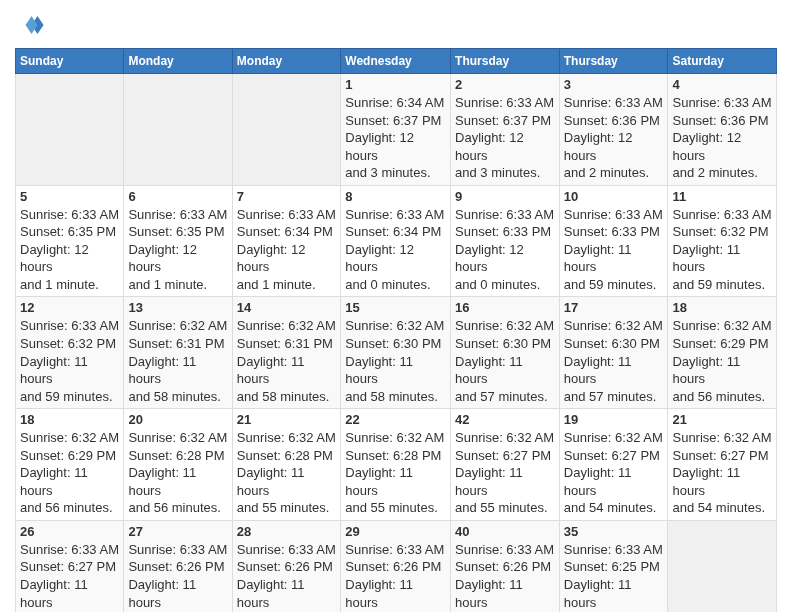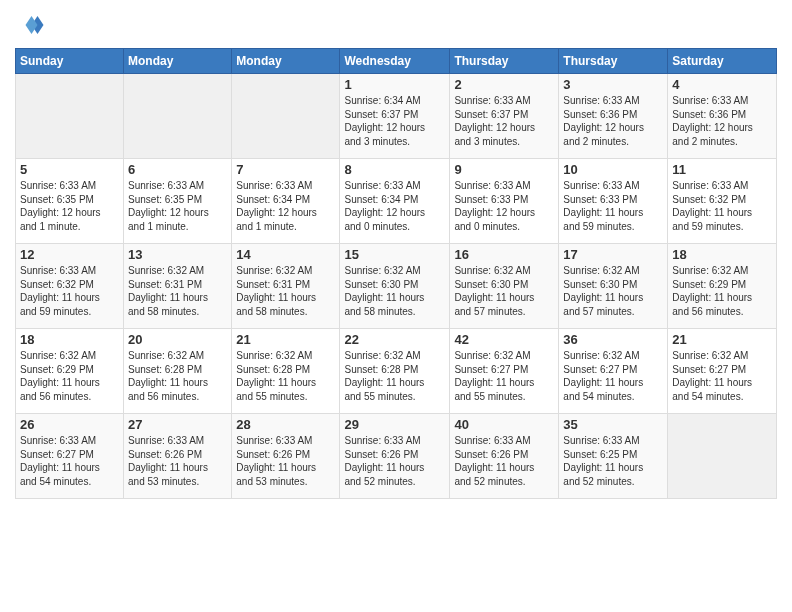--- a/index.html
+++ b/index.html
@@ -88,21 +88,21 @@
       background: #fff;
     }
     .day-num {
       font-size: 13px;
       font-weight: bold;
       color: #333;
       display: block;
       margin-bottom: 2px;
     }
     .day-info {
-      font-size: 10px;
+      font-size: 13px;
       color: #333;
       line-height: 1.35;
     }
     .empty-cell {
       background: #f0f0f0 !important;
     }
   </style>
 </head>
 <body>
 
@@ -302,21 +302,21 @@
 and 55 minutes.</div>
           </td>
           <td>
             <span class="day-num">42</span>
             <div class="day-info" style="white-space: pre-line;">Sunrise: 6:32 AM
 Sunset: 6:27 PM
 Daylight: 11 hours
 and 55 minutes.</div>
           </td>
           <td>
-            <span class="day-num">36</span>
+            <span class="day-num">19</span>
             <div class="day-info" style="white-space: pre-line;">Sunrise: 6:32 AM
 Sunset: 6:27 PM
 Daylight: 11 hours
 and 54 minutes.</div>
           </td>
           <td>
             <span class="day-num">21</span>
             <div class="day-info" style="white-space: pre-line;">Sunrise: 6:32 AM
 Sunset: 6:27 PM
 Daylight: 11 hours

